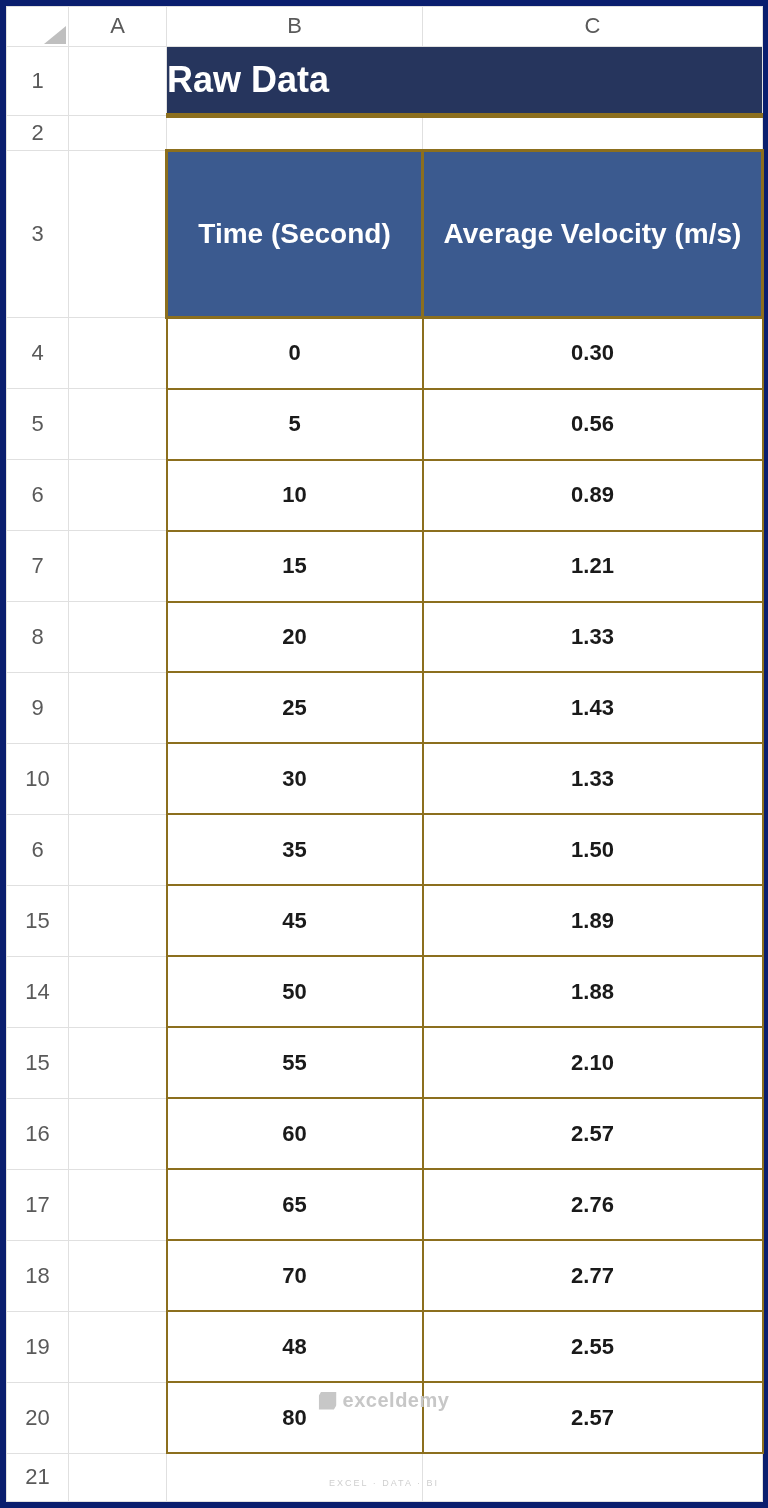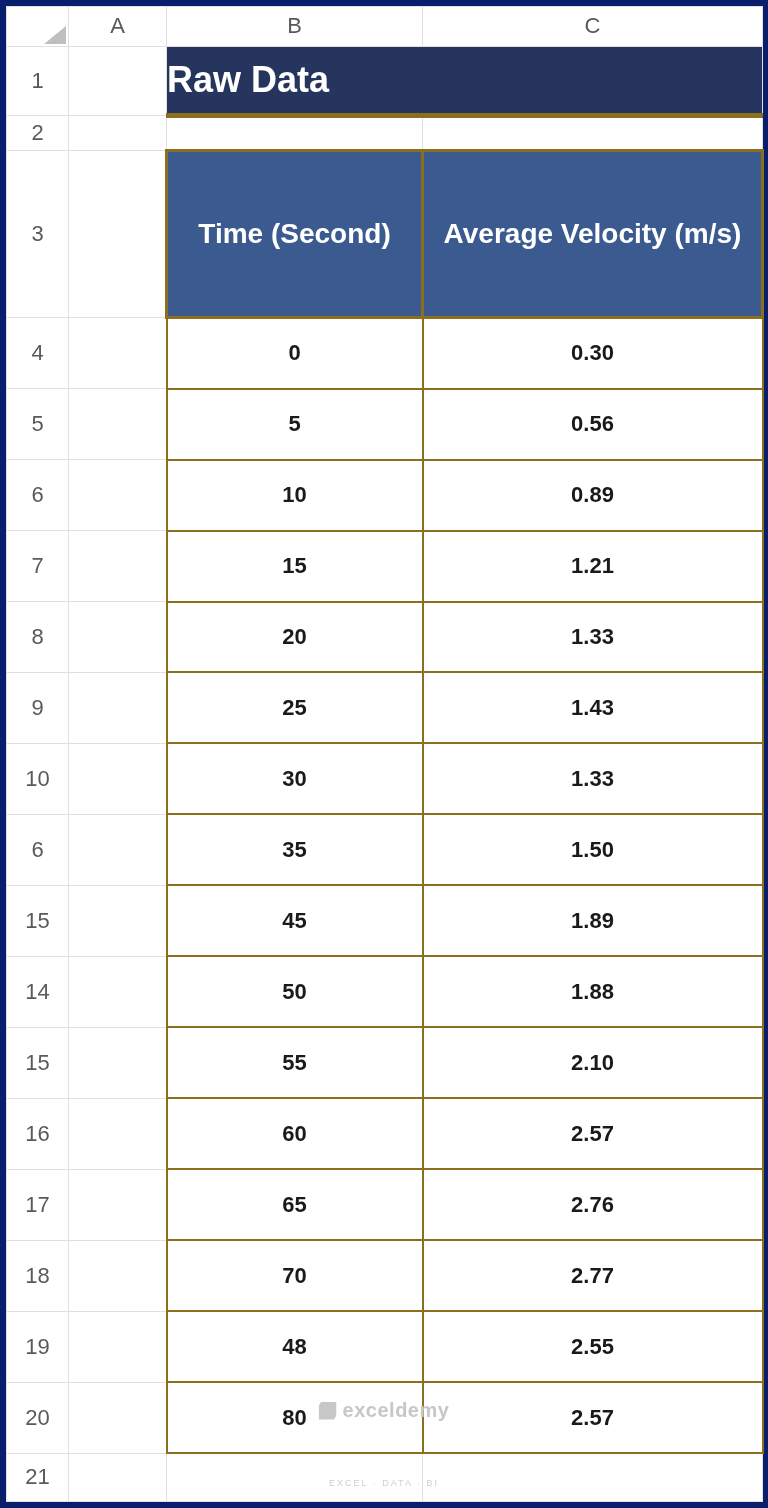--- a/index.html
+++ b/index.html
@@ -102,21 +102,21 @@
   .watermark {
     position: absolute;
     bottom: 14px;
     left: 50%;
     transform: translateX(-50%);
     color: #b9b9b9;
     font-size: 15px;
     letter-spacing: 0.5px;
     display: flex;
     align-items: center;
-    gap: 8px;
+    gap: 18px;
     flex-direction: column;
   }
   .watermark .brand {
     display: flex;
     align-items: center;
     gap: 6px;
     font-weight: 600;
     font-size: 20px;
     color: #c7c7c7;
   }

